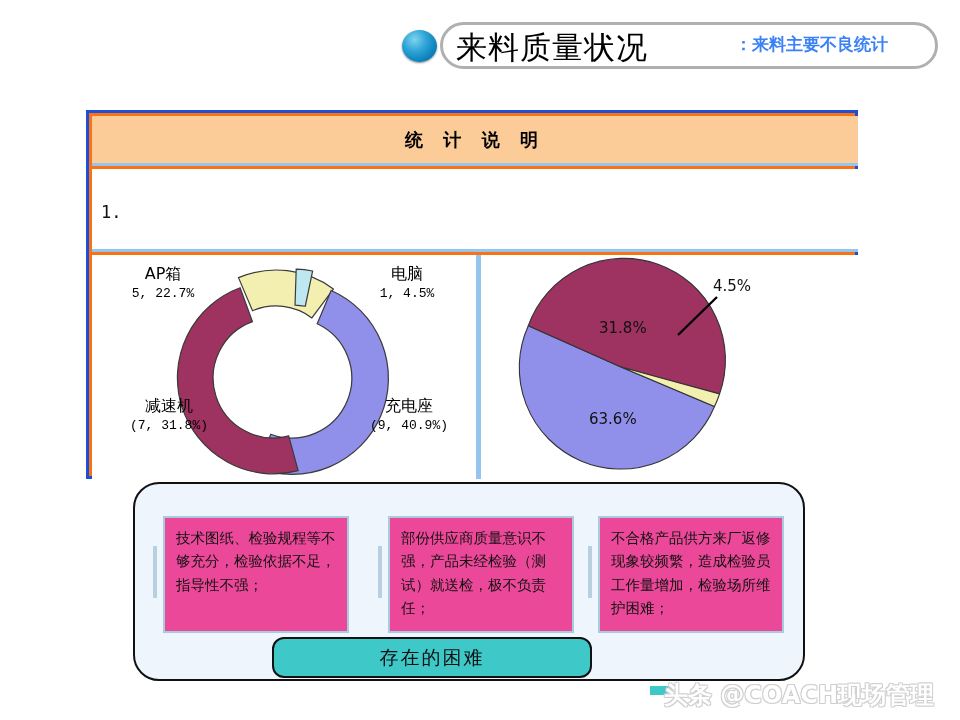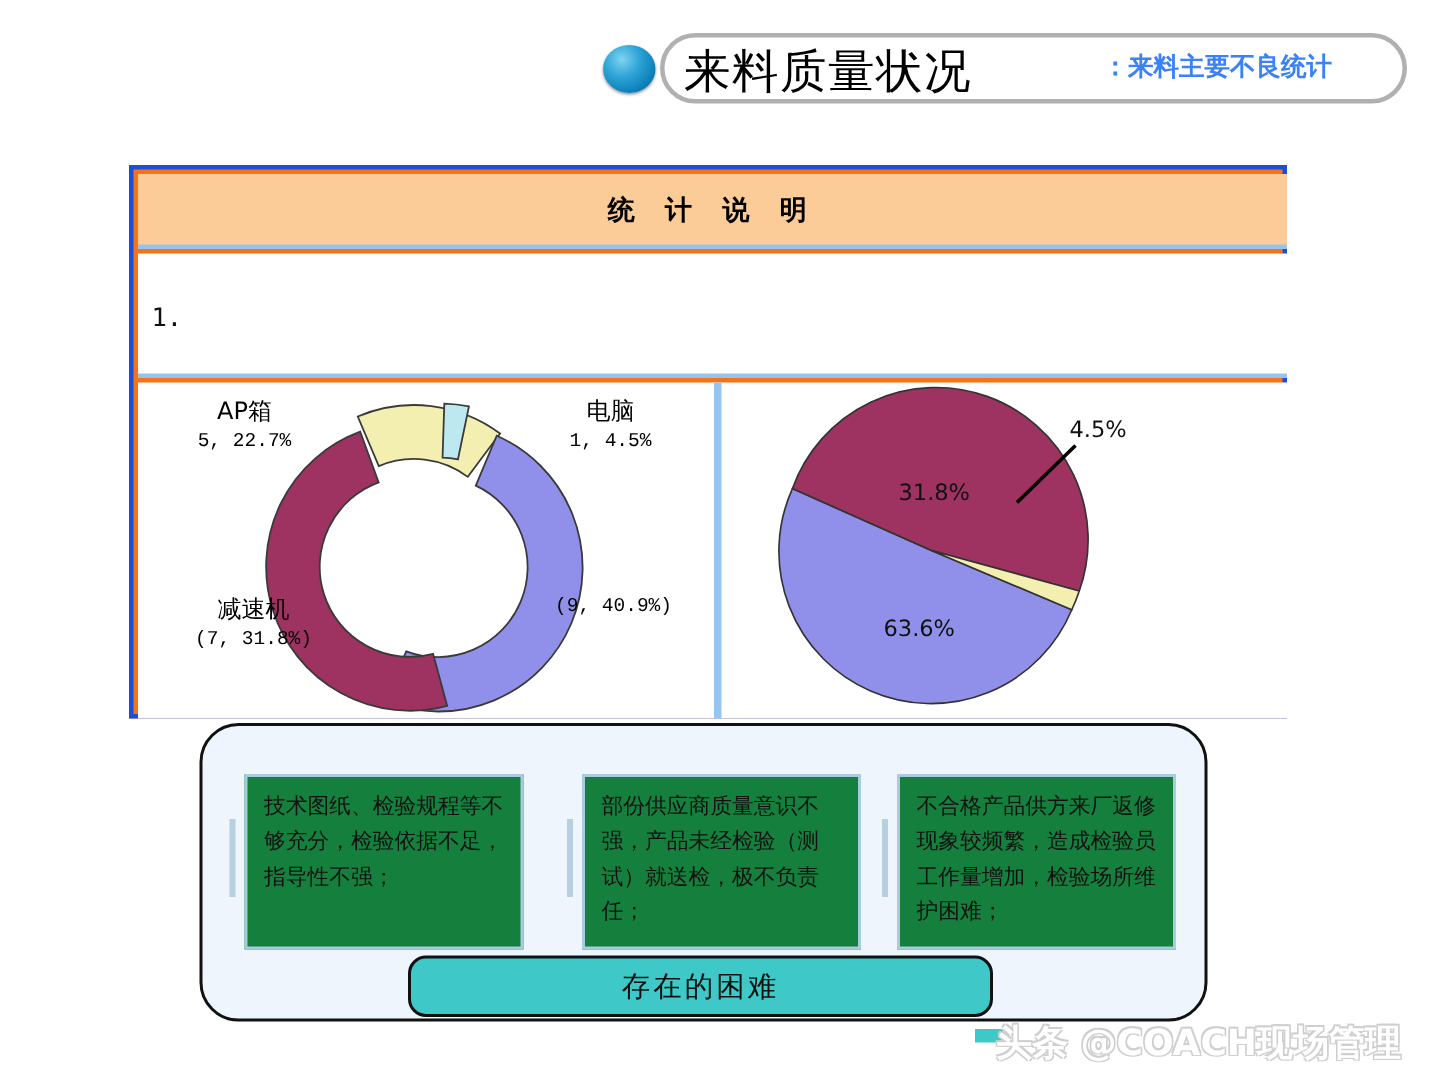--- a/index.html
+++ b/index.html
@@ -181,21 +181,21 @@
     background: #eef5fc;
     border: 2px solid #111111;
     border-radius: 26px;
     box-sizing: border-box;
   }
   .green-box {
     position: absolute;
     top: 32px;
     width: 186px;
     height: 117px;
-    background: #15803d;
+    background: #ec4899;
     border: 2px solid #a9cbe0;
     box-sizing: border-box;
     padding: 9px 9px 0 11px;
     font-family: "DejaVu Sans", "Liberation Sans", sans-serif;
     font-size: 14.5px;
     line-height: 1.62;
     color: #111111;
   }
   #green-box-1 { left: 28px; }
   #green-box-2 { left: 253px; }
@@ -210,21 +210,21 @@
   }
   #accent-1 { left: 18px; }
   #accent-2 { left: 243px; }
   #accent-3 { left: 453px; }
 
   
   #teal-banner {
     position: absolute;
     left: 272px;
     top: 637px;
-    width: 390px;
+    width: 320px;
     height: 41px;
     background: #3ec8c8;
     border: 2px solid #111111;
     border-radius: 12px;
     box-sizing: border-box;
     display: flex;
     align-items: center;
     justify-content: center;
     z-index: 6;
   }
@@ -313,20 +313,21 @@
         <span class="cat">电脑</span>
         <span class="val">1, 4.5%</span>
       </div>
 
       <div class="chart-label" id="lbl-gear">
         <span class="cat">减速机</span>
         <span class="val">(7, 31.8%)</span>
       </div>
 
       <div class="chart-label" id="lbl-charger">
+        <span class="cat">充电座</span>
         <span class="val">(9, 40.9%)</span>
       </div>
     </div>
 
     <div id="pie-pane" class="chart-pane">
       <svg width="377" height="224" viewBox="0 0 377 224">
         <g transform="translate(140,112)">
 
           <path d="M 0 0 L 93.5 39.5 A 101.5 101.5 0 1 1 -92.7 -41.3 Z" fill="#9090ea" stroke="#333333" stroke-width="1.1"></path>
 

